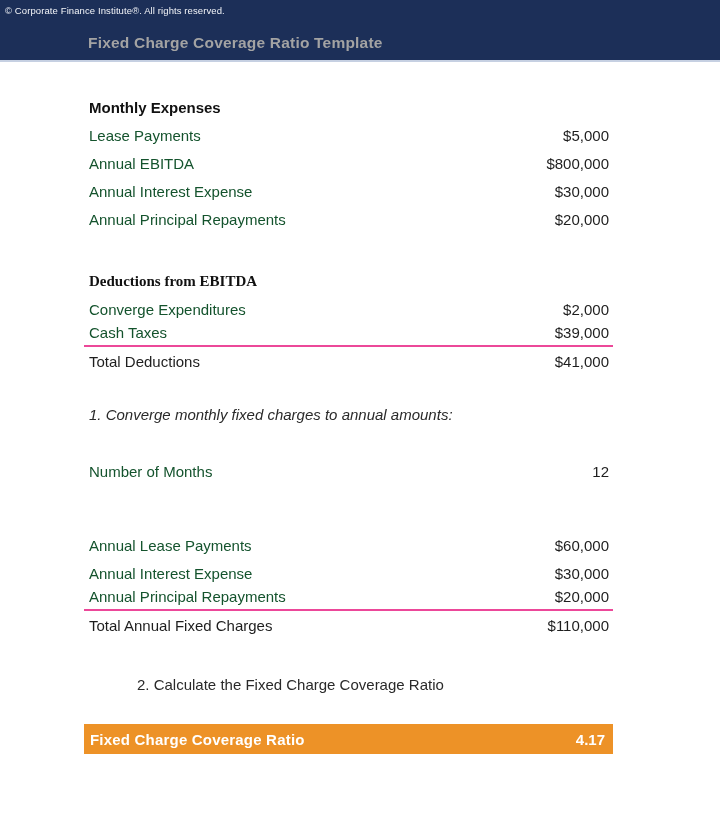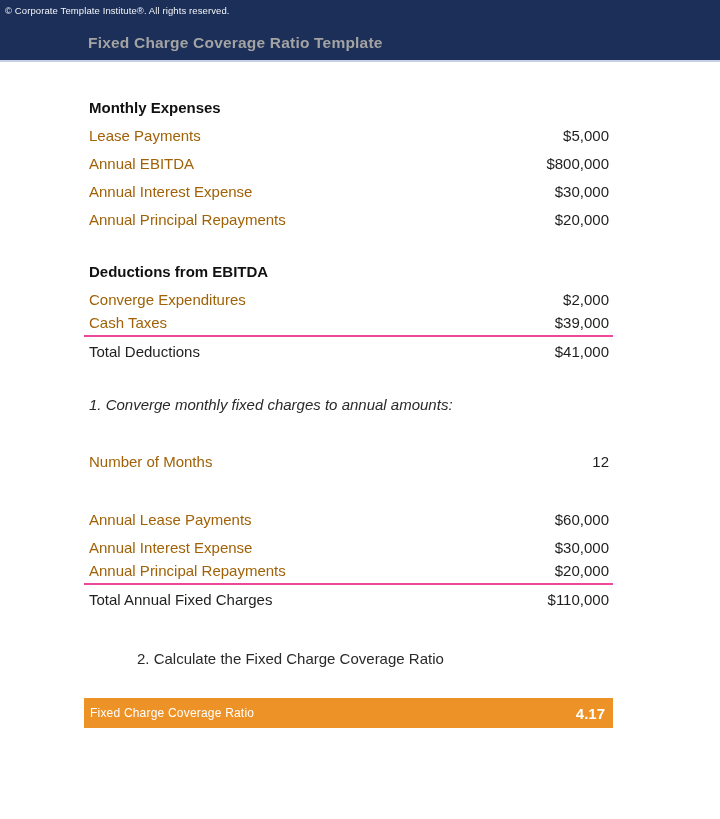--- a/index.html
+++ b/index.html
@@ -45,37 +45,37 @@
     left: 84px;
     width: 529px;
   }
   .row {
     height: 28px;
     display: flex;
     align-items: center;
     justify-content: space-between;
     font-size: 15px;
   }
-  .row .label { padding-left: 5px; color: #a16207; }
+  .row .label { padding-left: 5px; color: #14532d; }
   .row .value { padding-right: 4px; text-align: right; color: #1e1e1e; }
 
   .sec-heading {
     height: 28px;
     display: flex;
     align-items: center;
     padding-left: 5px;
     font-size: 15px;
     font-weight: bold;
     color: #111111;
   }
   .mt26 { margin-top: 26px; }
   .mt29 { margin-top: 29px; }
-  .mt27 { margin-top: 24px; }
+  .mt27 { margin-top: 34px; font-family: Liberation Serif, serif; }
   .mt25 { margin-top: 25px; }
-  .mt30 { margin-top: 30px; align-items: center; }
+  .mt30 { margin-top: 46px; align-items: center; }
   .mt31 { margin-top: 31px; margin-left: 48px; }
 
   .underline-row {
     height: 24px;
     border-bottom: 2px solid #ec4899;
     align-items: flex-start;
     padding-top: 1px;
   }
   .total-row .label, .total-row .value { color: #1e1e1e; }
 
@@ -93,36 +93,36 @@
   .result-bar {
     margin-top: 26px;
     height: 30px;
     background: #ed9227;
     display: flex;
     align-items: center;
     justify-content: space-between;
     padding: 0 8px 0 6px;
   }
   .result-bar .r-label {
-    font-size: 12px;
-    font-weight: normal;
+    font-size: 15px;
+    font-weight: bold;
     color: #ffffff;
     letter-spacing: 0.2px;
   }
   .result-bar .r-value {
     font-size: 15px;
     font-weight: bold;
     color: #ffffff;
   }
 </style>
 </head>
 <body>
 
 <div class="header-bar">
-  <div class="copyright">© Corporate Template Institute®. All rights reserved.</div>
+  <div class="copyright">© Corporate Finance Institute®. All rights reserved.</div>
   <div class="page-title">Fixed Charge Coverage Ratio Template</div>
 </div>
 
 <div class="content">
 
   <div class="sec-heading mt26">Monthly Expenses</div>
   <div class="row">
     <span class="label">Lease Payments</span>
     <span class="value">$5,000</span>
   </div>

